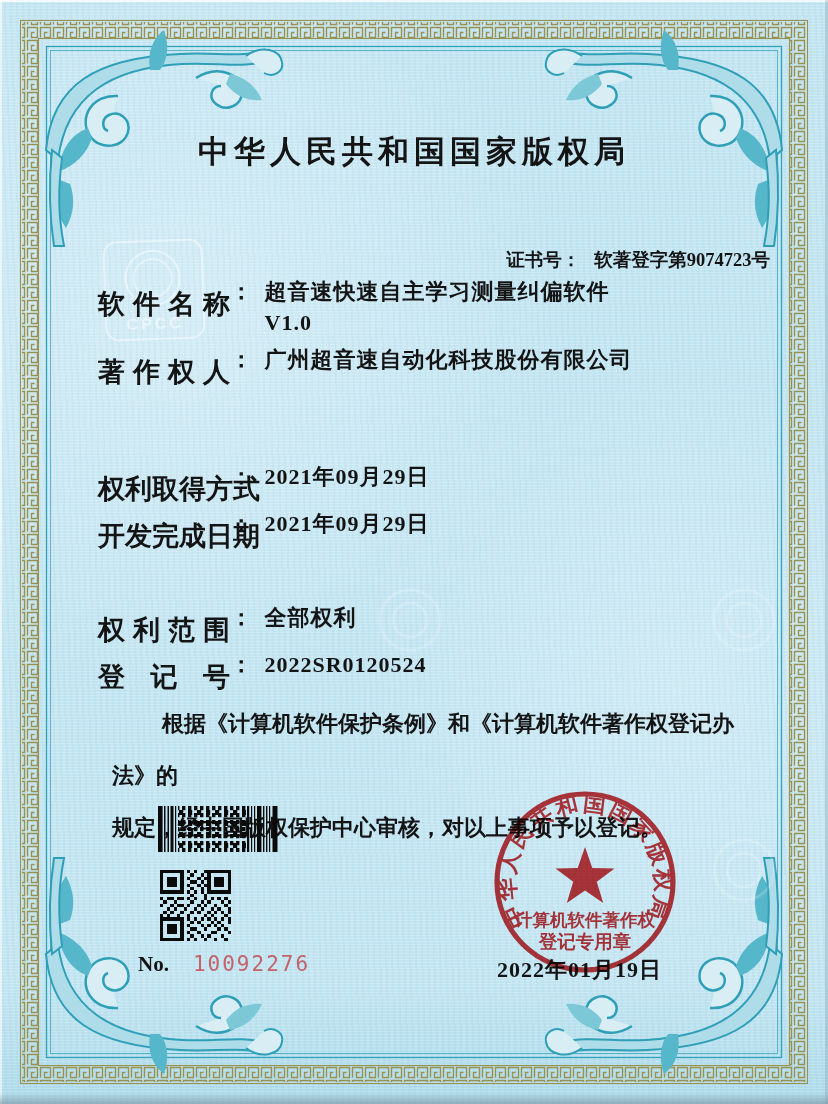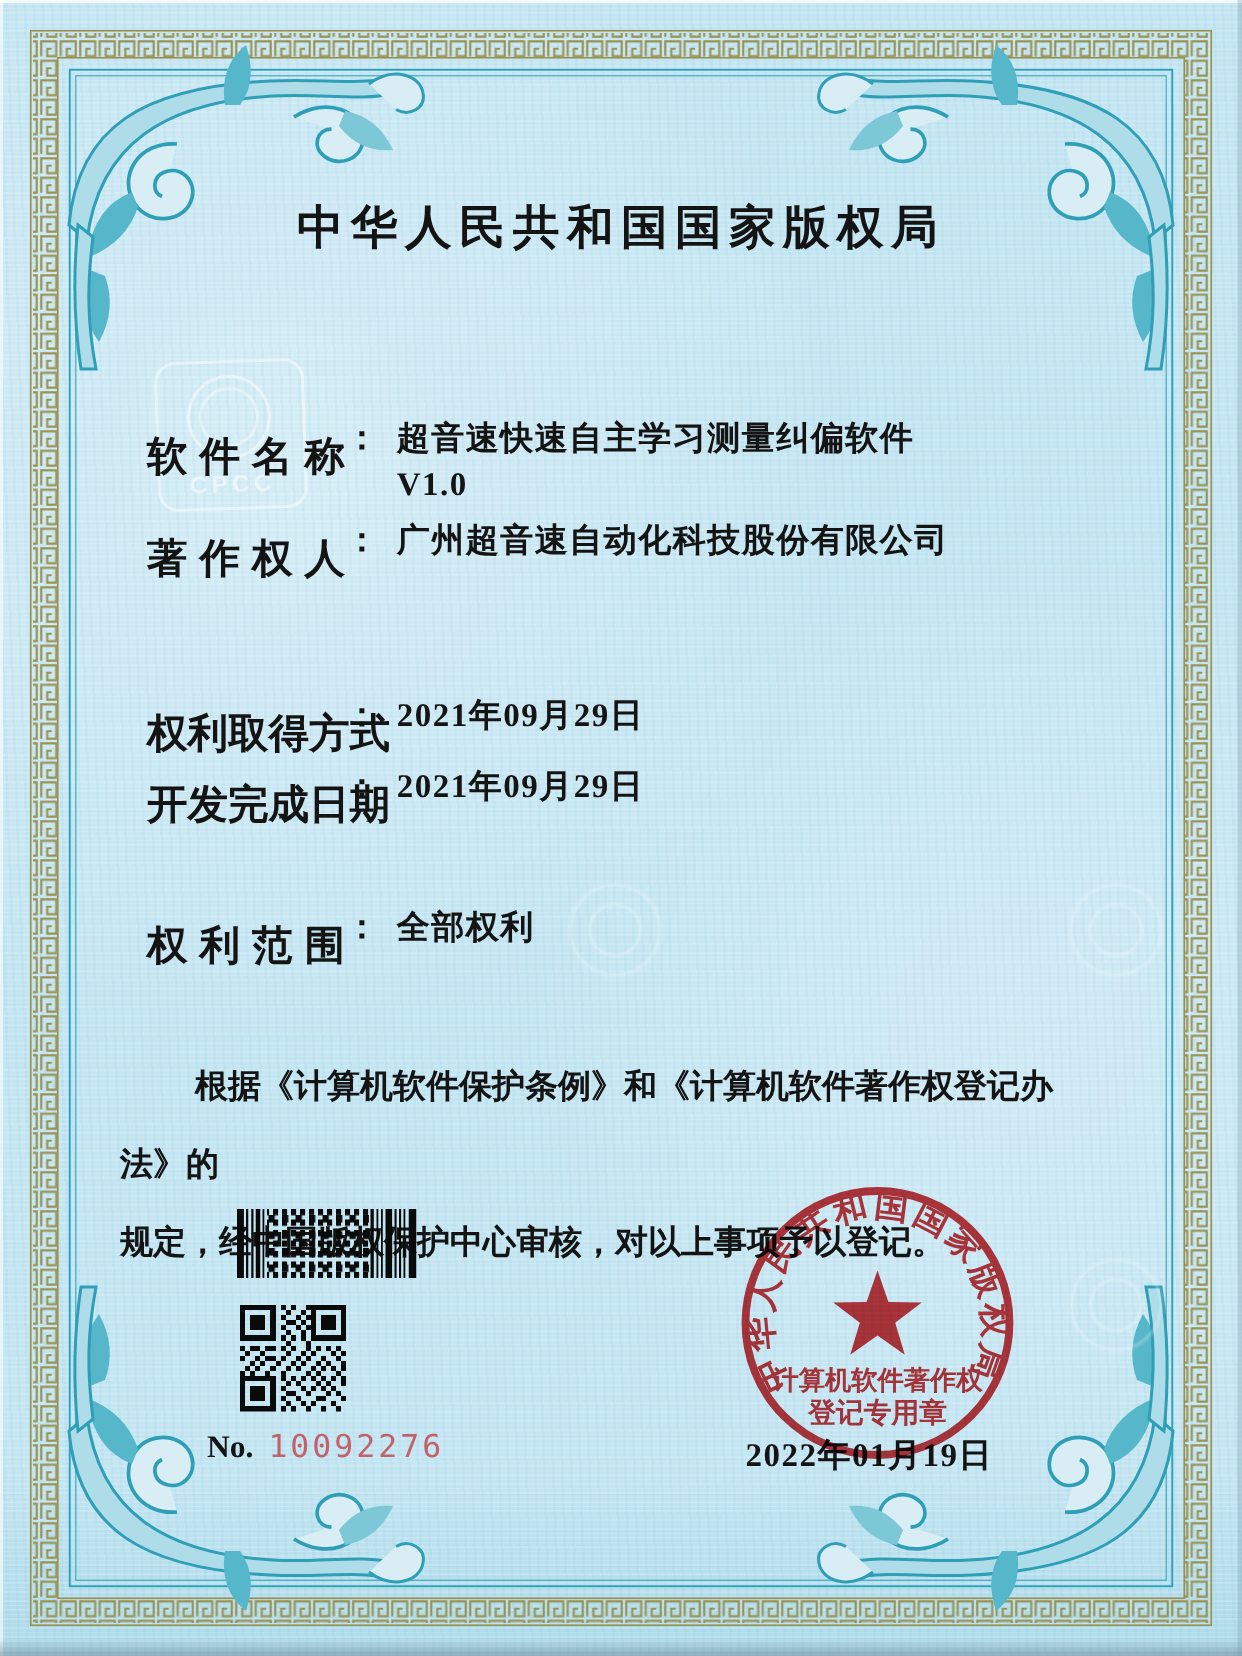--- a/index.html
+++ b/index.html
@@ -22,34 +22,34 @@
   .title1{position:absolute;top:131px;left:0;width:100%;text-align:center;
     font-size:31px;font-weight:bold;letter-spacing:5px;}
   .title2{position:absolute;top:178px;left:0;width:100%;text-align:center;
     font-size:40px;font-weight:bold;letter-spacing:2px;}
   .certno{position:absolute;top:247px;right:58px;font-size:18.5px;font-weight:bold;white-space:nowrap;}
   .certno .certno-value{margin-left:14px;}
   .f{position:absolute;left:98px;white-space:nowrap;font-weight:bold;line-height:31px;}
   .lbl{display:inline-block;width:132px;font-size:27px;text-align:justify;text-align-last:justify;vertical-align:top;margin-top:13px;}
   .colon{font-size:22.5px;vertical-align:top;}
   .val{display:inline-block;font-size:22px;margin-left:8px;letter-spacing:1px;vertical-align:top;line-height:31px;}
-  .statement{position:absolute;left:80px;top:698px;width:664px;font-size:22px;font-weight:bold;line-height:52px;}
+  .statement{position:absolute;left:112px;top:698px;width:664px;font-size:22px;font-weight:bold;line-height:52px;}
   .statement .l1{text-indent:50px;}
   .emboss{position:absolute;left:104px;top:240px;width:96px;height:96px;border:2px solid rgba(255,255,255,.55);
     border-radius:14px;opacity:.85;transform:rotate(-2deg);}
   .emboss .ring{position:absolute;left:19px;top:8px;width:52px;height:52px;border:2px solid rgba(255,255,255,.55);border-radius:50%;}
   .emboss .ring2{position:absolute;left:27px;top:16px;width:36px;height:36px;border:2px solid rgba(255,255,255,.45);border-radius:50%;}
   .emboss .cpcc{position:absolute;left:0;bottom:5px;width:100%;text-align:center;
     font-family:"Liberation Sans",sans-serif;font-size:16px;font-weight:bold;
     color:rgba(255,255,255,.62);letter-spacing:3px;}
   .barcode{position:absolute;left:158px;top:806px;width:122px;height:46px;}
   .qr{position:absolute;left:160px;top:870px;width:71px;height:71px;}
   .serial{position:absolute;left:138px;top:952px;white-space:nowrap;}
   .serial .pre{font-size:21px;font-weight:bold;text-align:center;}
-  .serial .num{font-family:"DejaVu Sans Mono",monospace;font-size:21px;color:#c4626b;letter-spacing:2px;margin-left:10px;}
+  .serial .num{font-family:"DejaVu Sans Mono",monospace;font-size:21px;color:#c4626b;letter-spacing:2px;margin-left:24px;}
   .issue-date{position:absolute;left:497px;top:955px;font-size:22px;font-weight:bold;letter-spacing:1px;}
   .seal{position:absolute;left:489px;top:786px;width:192px;height:192px;mix-blend-mode:multiply;opacity:.94;}
   .edge-top{position:absolute;top:0;left:0;right:0;height:2px;background:rgba(255,255,255,.8);}
   .edge-left{position:absolute;top:0;bottom:0;left:0;width:2px;background:rgba(255,255,255,.6);}
   .edge-right{position:absolute;top:0;bottom:0;right:0;width:3px;background:rgba(120,150,165,.30);}
   .edge-bottom{position:absolute;bottom:0;left:0;right:0;height:11px;
     background:linear-gradient(to bottom, rgba(110,135,148,0), rgba(110,135,148,.55));}
 </style>
 </head>
 <body>
@@ -99,20 +99,23 @@
   <div class="ros" style="left:706px;top:832px;"></div>
 
   <div class="emboss">
     <div class="ring"></div>
     <div class="ring2"></div>
     <div class="cpcc">CPCC</div>
   </div>
 
   <div class="title1">中华人民共和国国家版权局</div>
 
+  <div class="certno">
+    <span>证书号：</span><span class="certno-value">软著登字第9074723号</span>
+  </div>
 
   <div class="f" style="top:276px;">
     <span class="lbl">软件名称</span><span class="colon">：</span>
     <span class="val"><span>超音速快速自主学习测量纠偏软件</span><br>
     <span>V1.0</span></span>
   </div>
 
   <div class="f" style="top:344px;">
     <span class="lbl">著作权人</span><span class="colon">：</span>
     <span class="val">广州超音速自动化科技股份有限公司</span>
@@ -127,20 +130,24 @@
     <span class="lbl">开发完成日期</span><span class="colon">：</span>
     <span class="val">2021年09月29日</span>
   </div>
 
 
   <div class="f" style="top:602px;">
     <span class="lbl">权利范围</span><span class="colon">：</span>
     <span class="val">全部权利</span>
   </div>
 
+  <div class="f" style="top:649px;">
+    <span class="lbl">登记号</span><span class="colon">：</span>
+    <span class="val">2022SR0120524</span>
+  </div>
 
   <div class="statement">
     <div class="l1">根据《计算机软件保护条例》和《计算机软件著作权登记办法》的</div>
     <div class="l2">规定，经中国版权保护中心审核，对以上事项予以登记。</div>
   </div>
 
   <svg class="barcode" viewBox="0 0 122 46" xmlns="http://www.w3.org/2000/svg">
     <defs>
       <pattern id="bd1" width="6" height="7" patternUnits="userSpaceOnUse">
           <rect width="3.4" height="4.2" fill="#0a0a0a"></rect>

